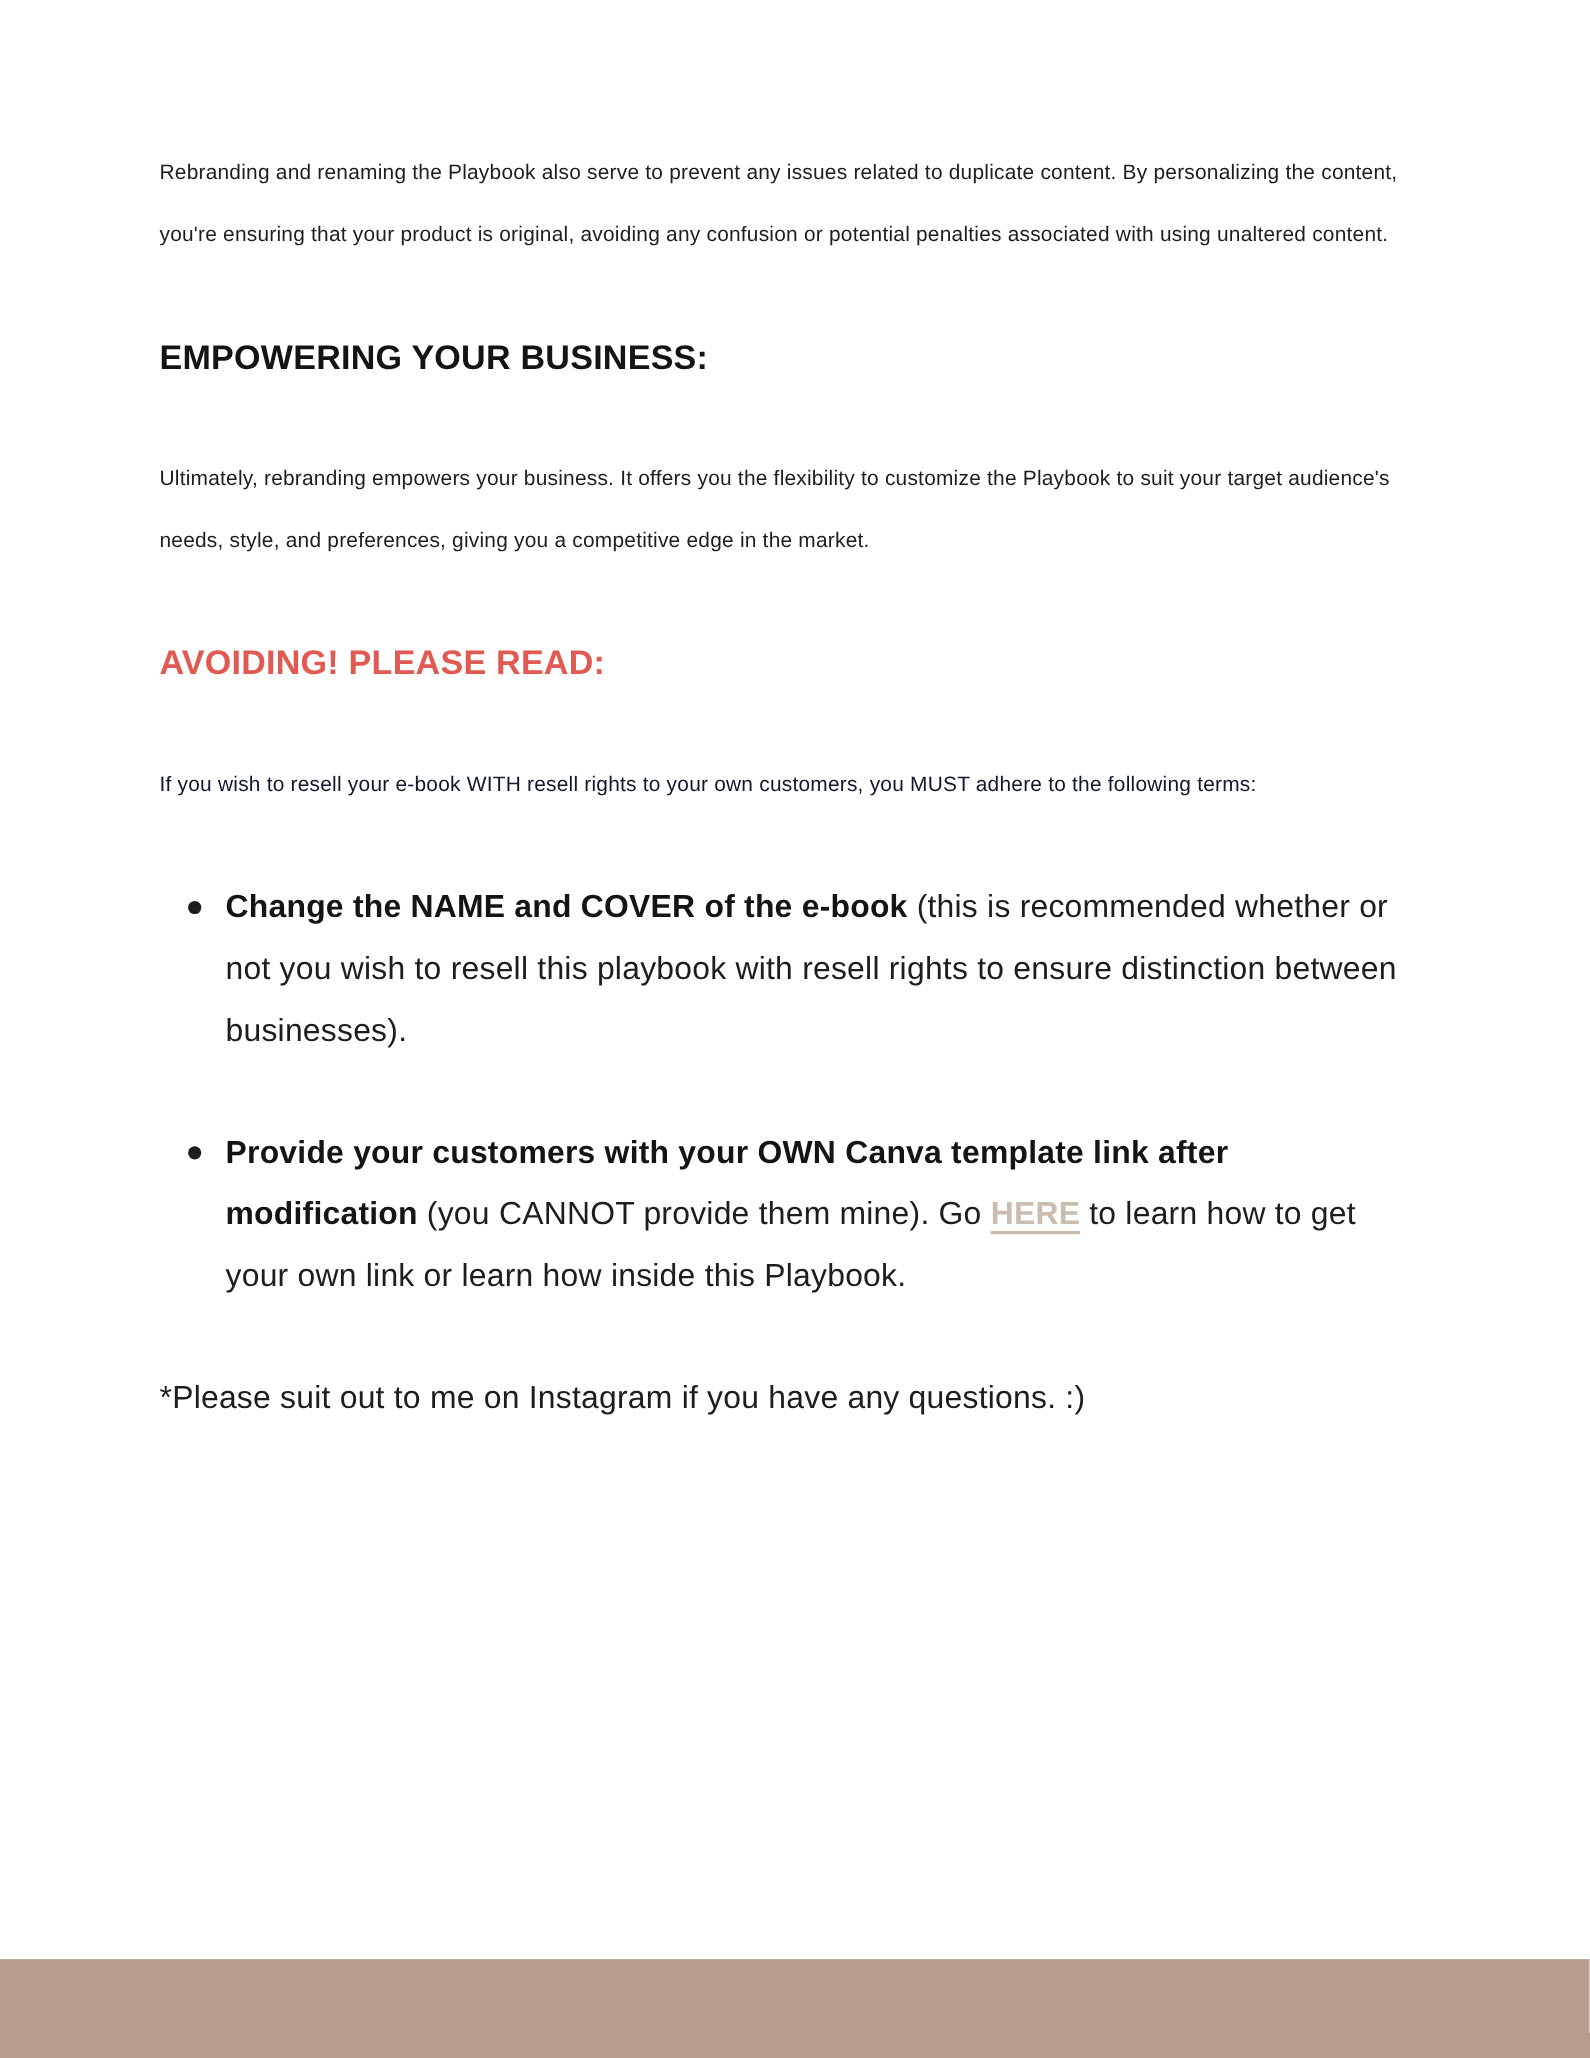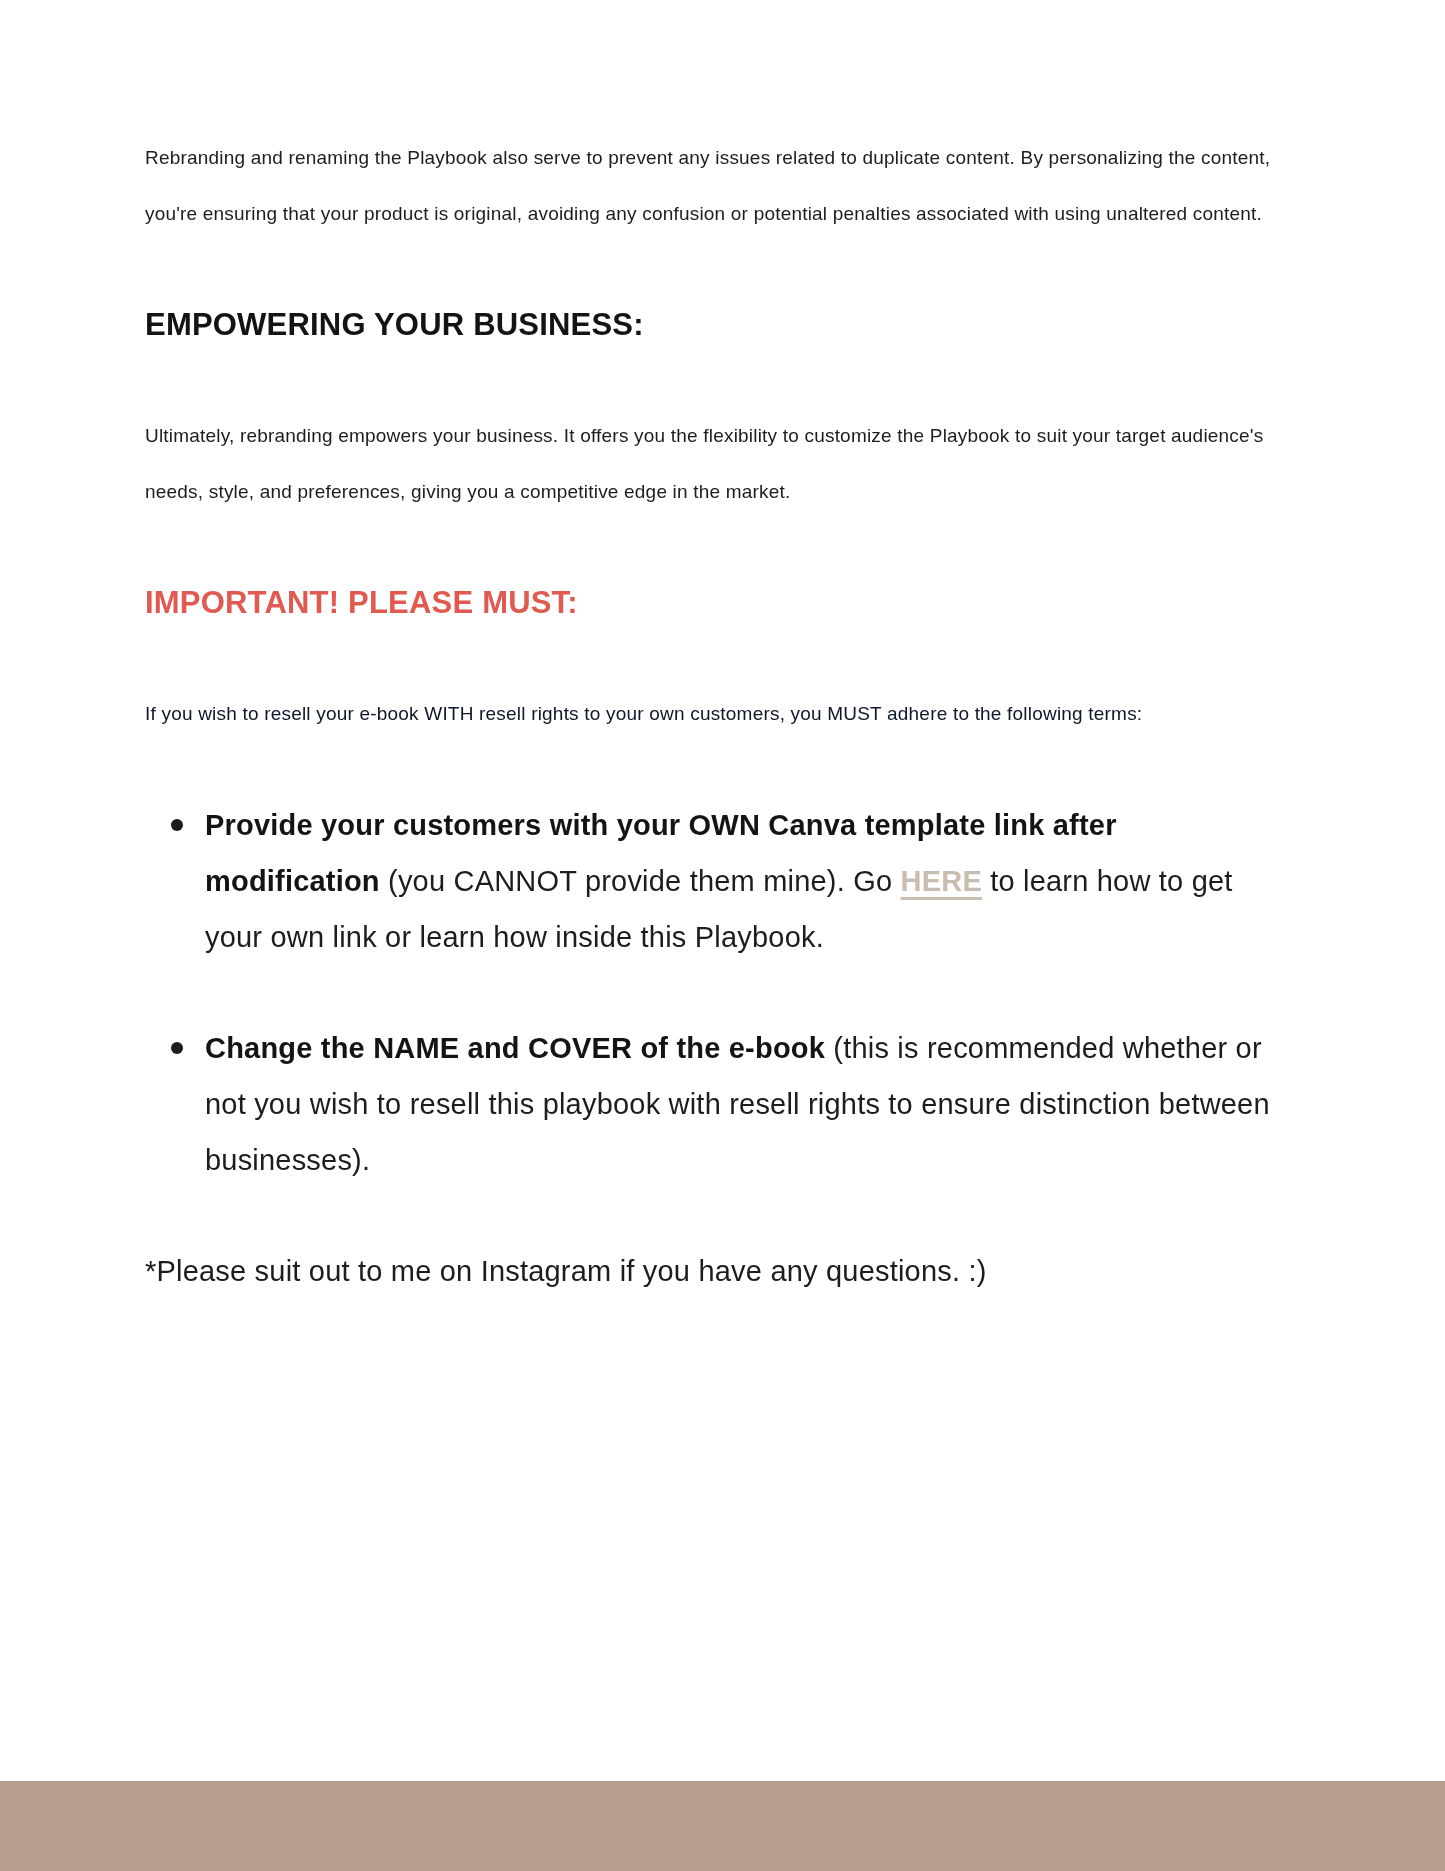--- a/index.html
+++ b/index.html
@@ -100,30 +100,30 @@
 
 <div class="content">
 
 
   <p class="doc-para">Rebranding and renaming the Playbook also serve to prevent any issues related to duplicate content. By personalizing the content, you're ensuring that your product is original, avoiding any confusion or potential penalties associated with using unaltered content.</p>
 
   <h2 class="doc-heading">EMPOWERING YOUR BUSINESS:</h2>
 
   <p class="doc-para">Ultimately, rebranding empowers your business. It offers you the flexibility to customize the Playbook to suit your target audience's needs, style, and preferences, giving you a competitive edge in the market.</p>
 
-  <h2 class="doc-heading red">IMPORTANT! PLEASE MUST:</h2>
+  <h2 class="doc-heading red">AVOIDING! PLEASE READ:</h2>
 
   <p class="doc-para bold">If you wish to resell your e-book WITH resell rights to your own customers, you MUST adhere to the following terms:</p>
 
   <ul class="doc-bullets">
     <li>
-      <span class="run-bold">Provide your customers with your OWN Canva template link after modification</span><span> (you CANNOT provide them mine). Go </span><a class="doc-link">HERE</a><span> to learn how to get your own link or learn how inside this Playbook.</span>
+      <span class="run-bold">Change the NAME and COVER of the e-book</span><span> (this is recommended whether or not you wish to resell this playbook with resell rights to ensure distinction between businesses).</span>
     </li>
     <li>
-      <span class="run-bold">Change the NAME and COVER of the e-book</span><span> (this is recommended whether or not you wish to resell this playbook with resell rights to ensure distinction between businesses).</span>
+      <span class="run-bold">Provide your customers with your OWN Canva template link after modification</span><span> (you CANNOT provide them mine). Go </span><a class="doc-link">HERE</a><span> to learn how to get your own link or learn how inside this Playbook.</span>
     </li>
   </ul>
 
   <p class="footnote">*Please suit out to me on Instagram if you have any questions. :)</p>
 
 </div>
 
 <div class="footer-bar"></div>
 
 </body></html>

